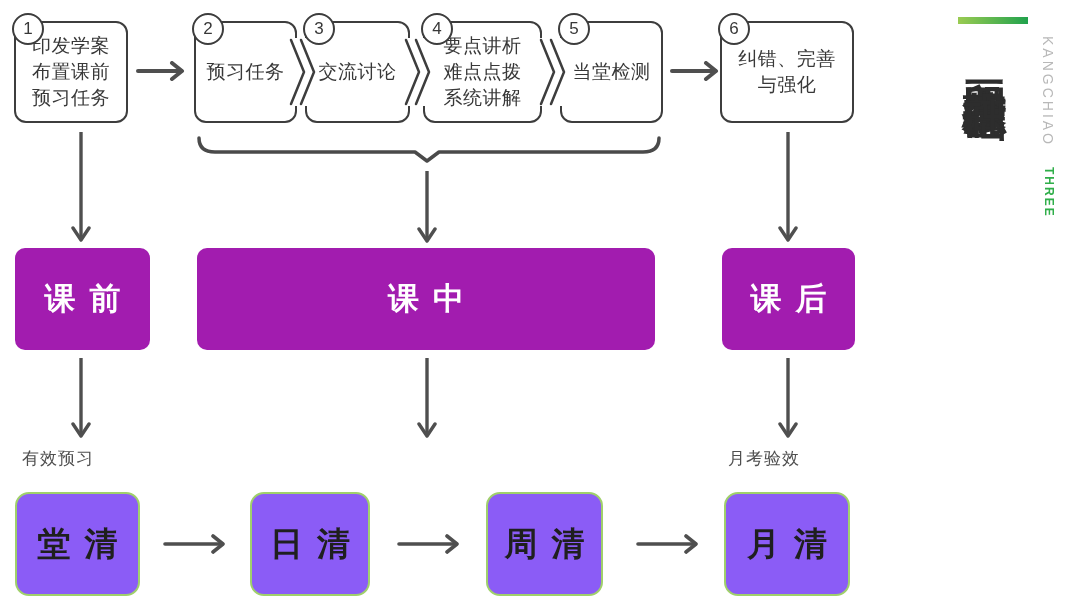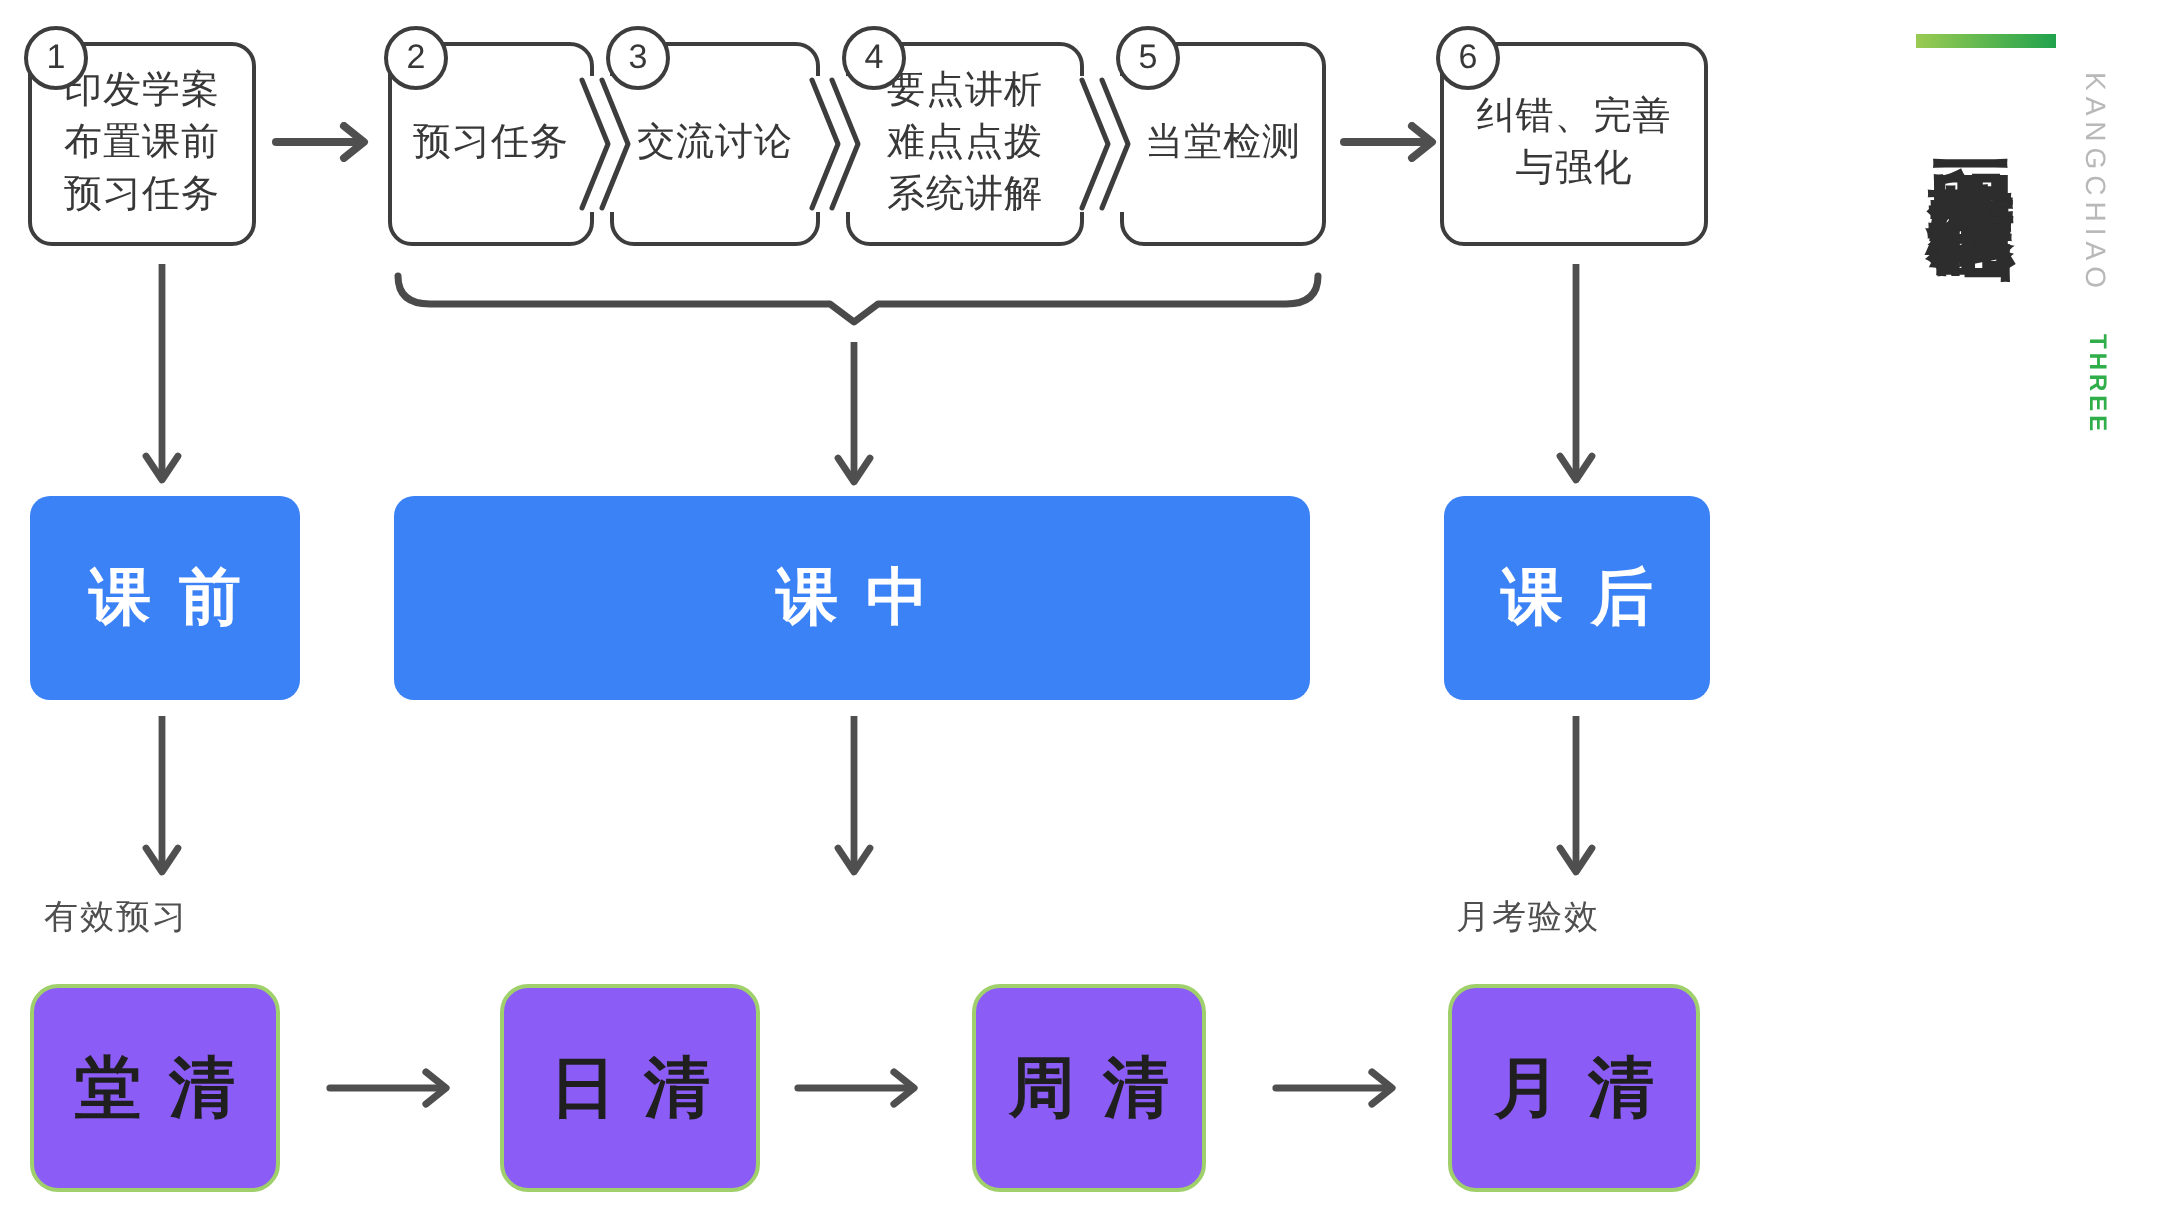--- a/index.html
+++ b/index.html
@@ -14,21 +14,21 @@
                font-weight:500;letter-spacing:0.5px;white-space:nowrap;}
   .tbox .lines span{display:block;}
   .badge{position:absolute;top:-10px;left:-4px;width:28px;height:28px;background:#fff;
          border:2.5px solid #3d3d3d;border-radius:50%;display:flex;align-items:center;
          justify-content:center;font-size:17px;color:#383838;z-index:3;box-sizing:content-box;}
 
   
   .joint{position:absolute;top:38px;z-index:2;}
 
   
-  .gbox{position:absolute;top:248px;height:102px;background:#3b82f6;border-radius:10px;
+  .gbox{position:absolute;top:248px;height:102px;background:#a21caf;border-radius:10px;
         display:flex;align-items:center;justify-content:center;color:#fff;
         font-size:31px;font-weight:800;letter-spacing:14px;text-indent:14px;}
 
   
   .olabel{position:absolute;top:447px;width:120px;
           font-size:17px;color:#4f4f4f;letter-spacing:1px;}
 
   
   .cbox{position:absolute;top:492px;height:104px;background:#8b5cf6;
         border:2.5px solid #a0d06b;border-radius:14px;box-sizing:border-box;
@@ -176,21 +176,21 @@
     <line x1="10" y1="1" x2="10" y2="77" stroke="#4f4f4f" stroke-width="3.4"></line>
     <polyline points="2,67 10,79 18,67" fill="none" stroke="#4f4f4f" stroke-width="3.4" stroke-linecap="round" stroke-linejoin="round"></polyline>
   </svg>
 
   <div class="olabel" style="left:22px;">有效预习</div>
   <div class="olabel" style="left:728px;">月考验效</div>
 
   <div class="cbox" style="left:15px;width:125px;">
     <span>堂清</span>
   </div>
-  <div class="cbox" style="left:250px;width:130px;">
+  <div class="cbox" style="left:250px;width:120px;">
     <span>日清</span>
   </div>
   <div class="cbox" style="left:486px;width:117px;">
     <span>周清</span>
   </div>
   <div class="cbox" style="left:724px;width:126px;">
     <span>月清</span>
   </div>
 
   <svg class="arrow" style="left:163px;top:534px;" width="64" height="20">

